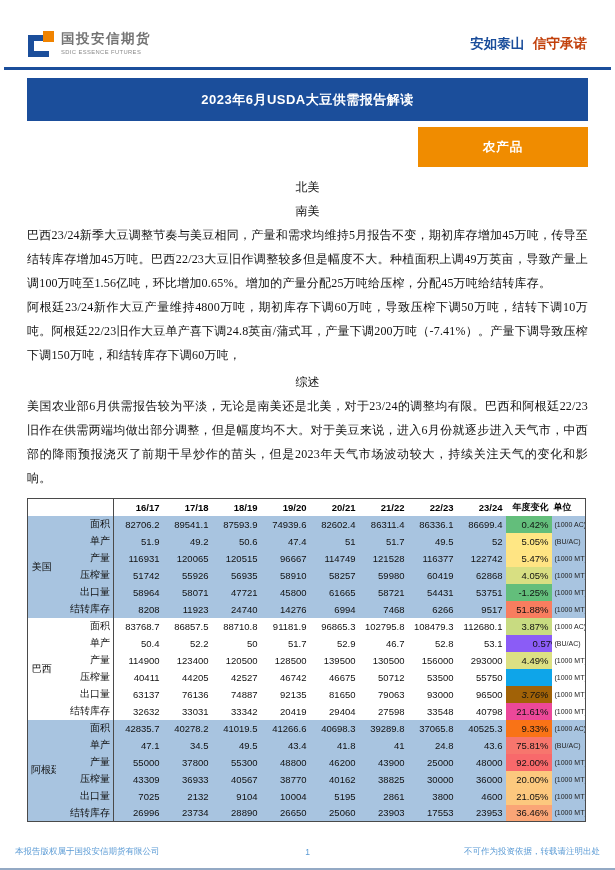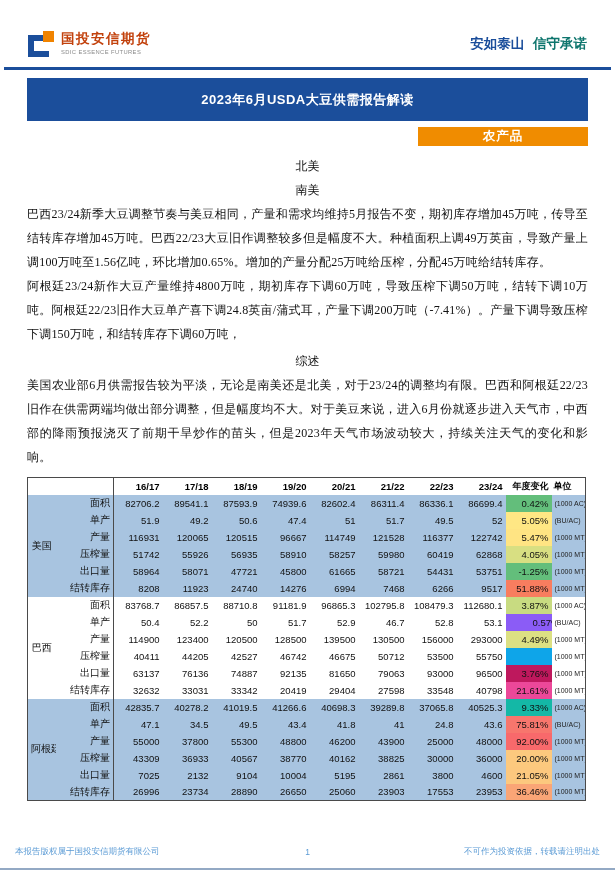--- a/index.html
+++ b/index.html
@@ -12,32 +12,32 @@
   
   .hdr { display:flex; justify-content:space-between; align-items:center;
          padding:26px 28px 0 28px; height:62px; }
   .logo-wrap { display:flex; align-items:center; gap:7px; }
   .logo-mark { position:relative; width:26px; height:27px; }
   .logo-blue { position:absolute; left:0; bottom:1px; width:21px; height:22px;
                border-left:6px solid #1b4e9b; border-bottom:6px solid #1b4e9b;
                border-top:6px solid #1b4e9b; border-right:0; }
   .logo-orange { position:absolute; right:0; top:0; width:11px; height:11px; background:#f08300; }
   .logo-txt { display:flex; flex-direction:column; line-height:1.1; }
-  .logo-cn { font-size:13.5px; font-weight:600; color:#c2410c; letter-spacing:1.5px; }
+  .logo-cn { font-size:13.5px; font-weight:600; color:#737373; letter-spacing:1.5px; }
   .logo-en { font-size:5.8px; color:#8a8a8a; letter-spacing:.4px; margin-top:2px; }
   .slogan { font-size:13.5px; font-weight:bold; white-space:nowrap; }
   .slogan .p1 { color:#1b4e9b; }
-  .slogan .p2 { color:#0f766e; margin-left:5px; }
+  .slogan .p2 { color:#c2410c; margin-left:5px; }
   .hdr-rule { margin:5px 4px 0 4px; border-top:3px solid #1b4e9b; }
   
   .title-bar { margin:8px 27px 0 27px; height:43px; background:#1b4e9b;
                display:flex; align-items:center; justify-content:center; }
   .title-bar span { color:#fff; font-size:13px; font-weight:bold; letter-spacing:.5px; }
   .badge-row { margin:6px 27px 0 27px; display:flex; justify-content:flex-end; }
-  .badge { width:170px; height:19px; background:#f08c00; display:flex;
+  .badge { width:170px; height:40px; background:#f08c00; display:flex;
            align-items:center; justify-content:center; }
   .badge span { color:#fff; font-size:12.5px; font-weight:bold; letter-spacing:1px; }
   
   .content { margin:12px 27px 0 27px; font-family:"Liberation Serif","DejaVu Serif",serif; }
   .sec-head { text-align:center; font-size:12px; margin-top:7px; margin-bottom:3px; color:#111; }
   .para { font-size:12px; line-height:24px; text-align:justify; color:#111;
           letter-spacing:.2px; }
   
   .tbl-wrap { margin:8px 27px 0 27px; }
   table.sd { width:558px; border-collapse:collapse; table-layout:fixed;
@@ -273,21 +273,21 @@
           <tr class="blk-white">
             <td class="c-metric">出口量</td>
             <td class="c-val">63137</td>
             <td class="c-val">76136</td>
             <td class="c-val">74887</td>
             <td class="c-val">92135</td>
             <td class="c-val">81650</td>
             <td class="c-val">79063</td>
             <td class="c-val">93000</td>
             <td class="c-val">96500</td>
-            <td class="c-change" style="background: #be185d;">3.76%</td>
+            <td class="c-change" style="background: #a16207; font-style: italic;">3.76%</td>
             <td class="c-unit">(1000 MT)</td>
           </tr>
           <tr class="blk-white">
             <td class="c-metric">结转库存</td>
             <td class="c-val">32632</td>
             <td class="c-val">33031</td>
             <td class="c-val">33342</td>
             <td class="c-val">20419</td>
             <td class="c-val">29404</td>
             <td class="c-val">27598</td>
@@ -300,21 +300,21 @@
             <td rowspan="6" class="c-country">阿根廷</td>
             <td class="c-metric">面积</td>
             <td class="c-val">42835.7</td>
             <td class="c-val">40278.2</td>
             <td class="c-val">41019.5</td>
             <td class="c-val">41266.6</td>
             <td class="c-val">40698.3</td>
             <td class="c-val">39289.8</td>
             <td class="c-val">37065.8</td>
             <td class="c-val">40525.3</td>
-            <td class="c-change" style="background: #14b8a6;">9.33%</td>
+            <td class="c-change" style="background: #f97316;">9.33%</td>
             <td class="c-unit">(1000 AC)</td>
           </tr>
           <tr class="blk-blue">
             <td class="c-metric">单产</td>
             <td class="c-val">47.1</td>
             <td class="c-val">34.5</td>
             <td class="c-val">49.5</td>
             <td class="c-val">43.4</td>
             <td class="c-val">41.8</td>
             <td class="c-val">41</td>

